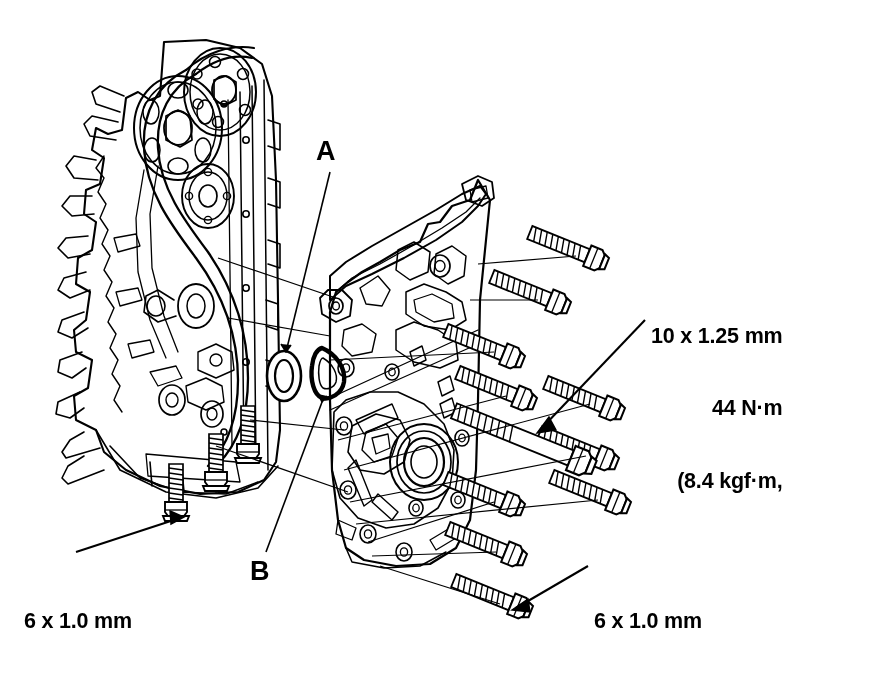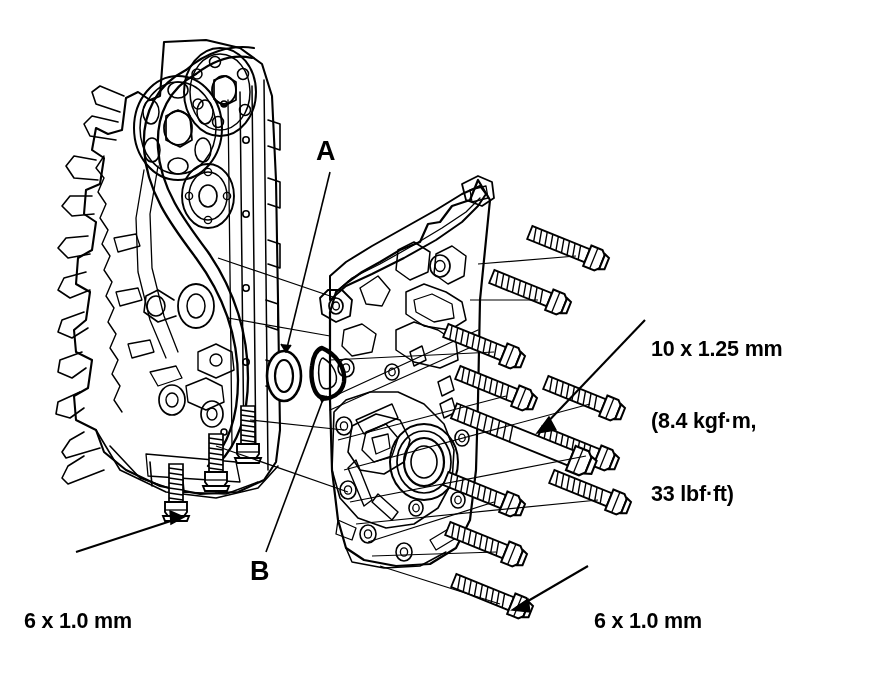--- a/index.html
+++ b/index.html
@@ -41,21 +41,21 @@
     line-height: 1;
   }
   .spec-block {
     font-size: 21.5px;
     font-weight: bold;
   }
   .spec-line {
     display: block;
     white-space: pre;
   }
-  #spec-top-right { left: 651px; top: 289px; }
+  #spec-top-right { left: 651px; top: 276px; text-align: right; }
   #spec-bottom-left { left: 24px; top: 561px; }
   #spec-bottom-right { left: 594px; top: 561px; }
   #label-a { left: 316px; top: 138px; }
   #label-b { left: 250px; top: 558px; }
 </style>
 </head>
 <body>
 
 <div id="page">
 
@@ -384,22 +384,22 @@
       <path d="M 528,599 L 512,610 L 530,612 Z" fill="#000" stroke="#000" stroke-width="1.4"></path>
     </g>
   </svg>
 
   <div class="callout callout-letter" id="label-a">A</div>
 
   <div class="callout callout-letter" id="label-b">B</div>
 
   <div class="callout spec-block" id="spec-top-right">
     <span class="spec-line">10 x 1.25 mm</span>
+    <span class="spec-line">44 N·m</span>
     <span class="spec-line">(8.4 kgf·m,</span>
-    <span class="spec-line">33 lbf·ft)</span>
   </div>
 
   <div class="callout spec-block" id="spec-bottom-left">
     <span class="spec-line">6 x 1.0 mm</span>
     
     
   </div>
 
   <div class="callout spec-block" id="spec-bottom-right">
     <span class="spec-line">6 x 1.0 mm</span>

